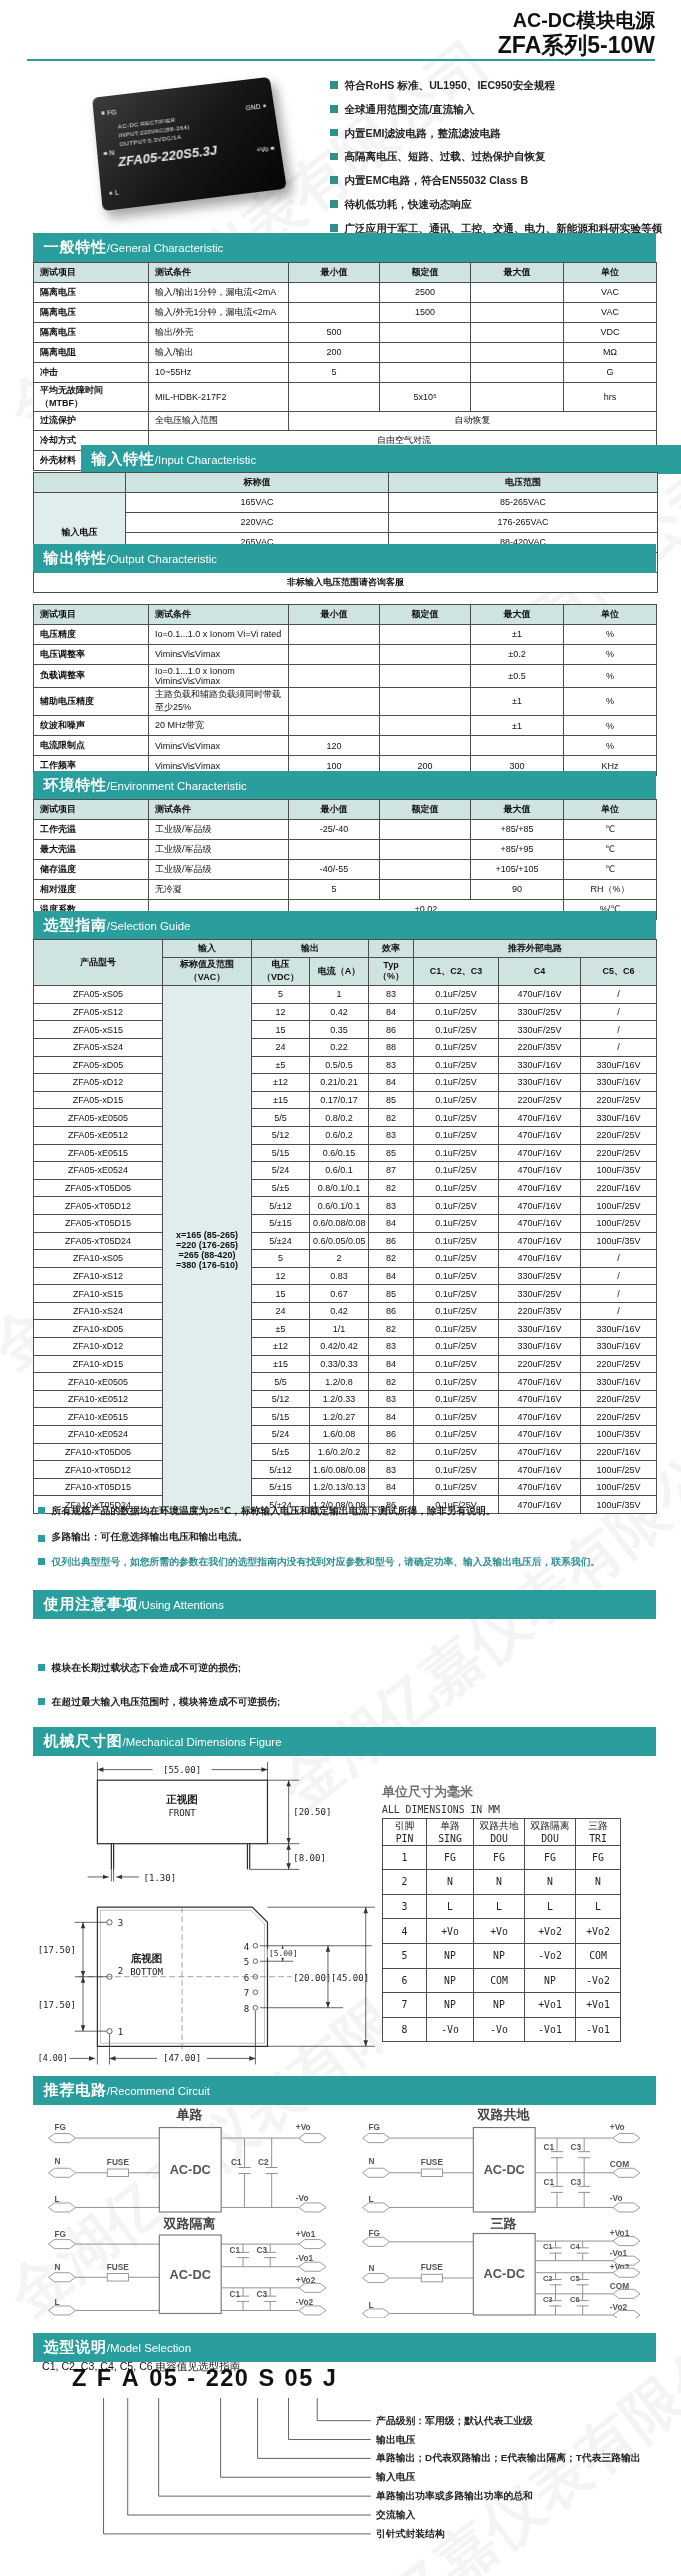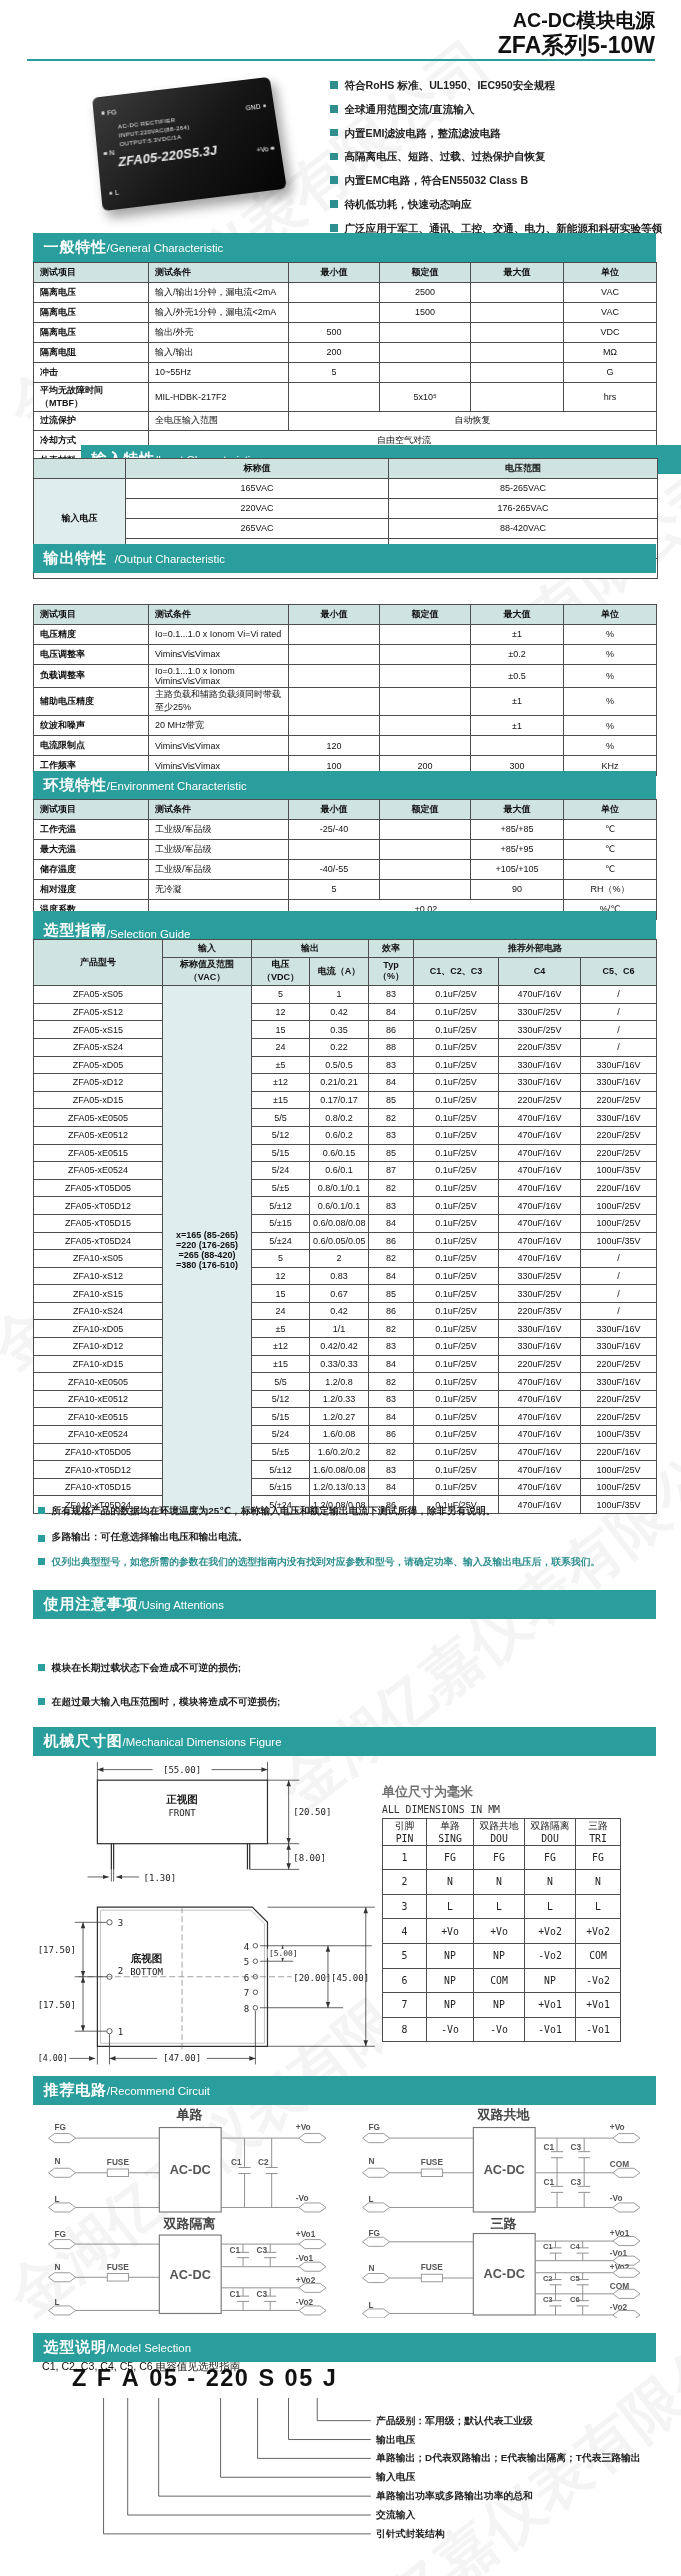--- a/index.html
+++ b/index.html
@@ -237,21 +237,21 @@
           <td colspan="5" class="ctr">阻燃塑料或金属材质</td>
         </tr>
       </tbody>
   </table>
 </div>
 
 <div class="bar" style="top:445px;margin-left:48px;">
   <span class="zh">输入特性</span>
   <span class="en">/Input Characteristic</span>
 </div>
-<div class="tblwrap" style="top:458px;">
+<div class="tblwrap" style="top:472px;">
   <table class="tbl">
     <colgroup>
         <col style="width:92px">
         <col style="width:263px">
         <col style="width:269px">
       </colgroup>
     <tbody>
         <tr>
           <td class="hd"></td>
           <td class="hd">标称值</td>
@@ -274,21 +274,21 @@
           <td>380VAC</td>
           <td>176-510VAC</td>
         </tr>
         <tr>
           <td colspan="3" class="bold">非标输入电压范围请咨询客服</td>
         </tr>
       </tbody>
   </table>
 </div>
 
-<div class="bar" style="top:544px;gap:8px;">
+<div class="bar" style="top:544px;">
   <span class="zh">输出特性</span>
   <span class="en">/Output Characteristic</span>
 </div>
 <div class="tblwrap" style="top:604px;">
   <table class="tbl char">
     <colgroup>
         <col style="width:115px">
         <col style="width:140px">
         <col style="width:91px">
         <col style="width:91px">
@@ -422,21 +422,21 @@
         <tr>
           <td>温度系数</td>
           <td></td>
           <td colspan="3" class="ctr">±0.02</td>
           <td>%/℃</td>
         </tr>
       </tbody>
   </table>
 </div>
 
-<div class="bar" style="top:911px;align-items:flex-end;">
+<div class="bar" style="top:911px;">
   <span class="zh">选型指南</span>
   <span class="en">/Selection Guide</span>
 </div>
 <div class="tblwrap" style="top:939px;">
   <table class="tbl sel">
     <colgroup>
         <col style="width:129px">
         <col style="width:89px">
         <col style="width:58px">
         <col style="width:59px">

